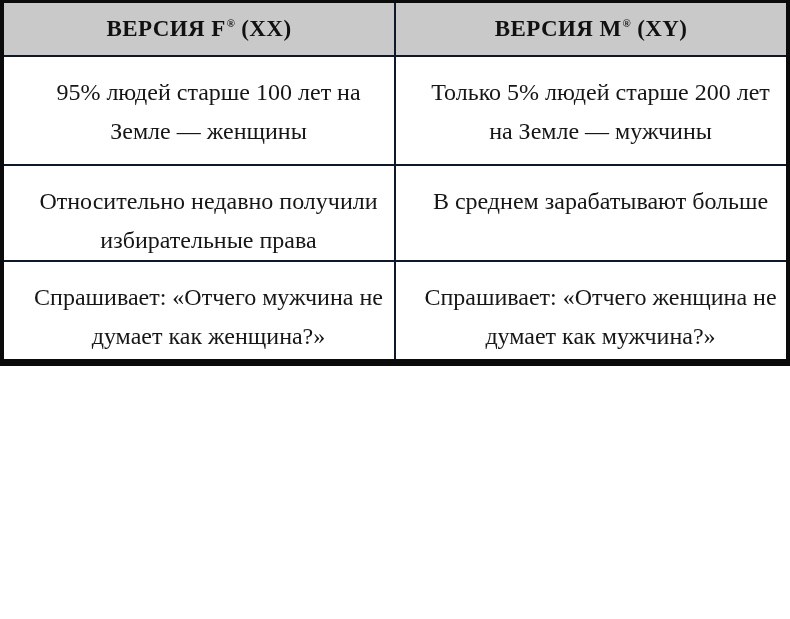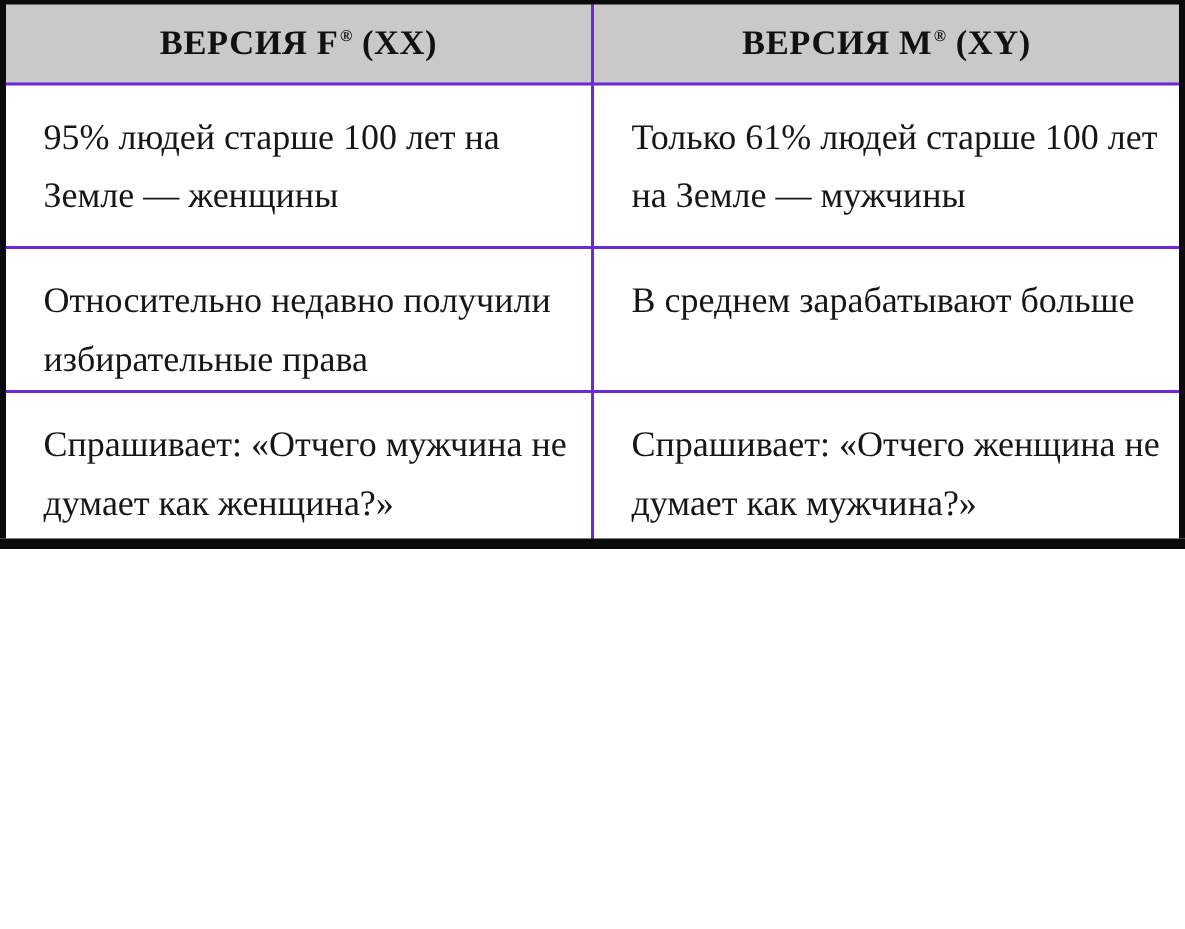--- a/index.html
+++ b/index.html
@@ -21,21 +21,21 @@
   table.cmp {
     width: 790px;
     border-collapse: collapse;
     table-layout: fixed;
     border-top: 3px solid #0b0b0b;
     border-left: 4px solid #0b0b0b;
     border-right: 4px solid #0b0b0b;
     border-bottom: 7px solid #0b0b0b;
   }
   table.cmp th, table.cmp td {
-    border: 2px solid #6d28d9;
+    border: 2px solid #0f172a;
     box-sizing: border-box;
     width: 50%;
   }
   th.hdr {
     background: #c9c9c9;
     height: 54px;
     font-size: 23px;
     font-weight: bold;
     letter-spacing: 0.4px;
     text-align: center;
@@ -52,20 +52,21 @@
     margin-left: 6px;
   }
   td.cell {
     height: 109px;
     vertical-align: top;
     padding: 16px 6px 0 25px;
     font-size: 24px;
     line-height: 39px;
     white-space: pre-line;
     background: #ffffff;
+    text-align: center;
   }
   tr.r2 td.cell { height: 92px; }
   tr.r5 td.cell { height: 102px; }
 </style>
 </head>
 <body>
 
 <div class="canvas">
   <table class="cmp">
     <thead>
@@ -75,21 +76,21 @@
         </th>
         <th class="hdr">
           <span>ВЕРСИЯ М</span><span class="regmark">®</span><span class="variant">(XY)</span>
         </th>
       </tr>
     </thead>
     <tbody>
       <tr class="r1">
         <td class="cell">95% людей старше 100 лет на
 Земле — женщины</td>
-        <td class="cell">Только 61% людей старше 100 лет
+        <td class="cell">Только 5% людей старше 200 лет
 на Земле — мужчины</td>
       </tr>
       <tr class="r2">
         <td class="cell">Относительно недавно получили
 избирательные права</td>
         <td class="cell">В среднем зарабатывают больше</td>
       </tr>
       <tr class="r5">
         <td class="cell">Спрашивает: «Отчего мужчина не
 думает как женщина?»</td>

